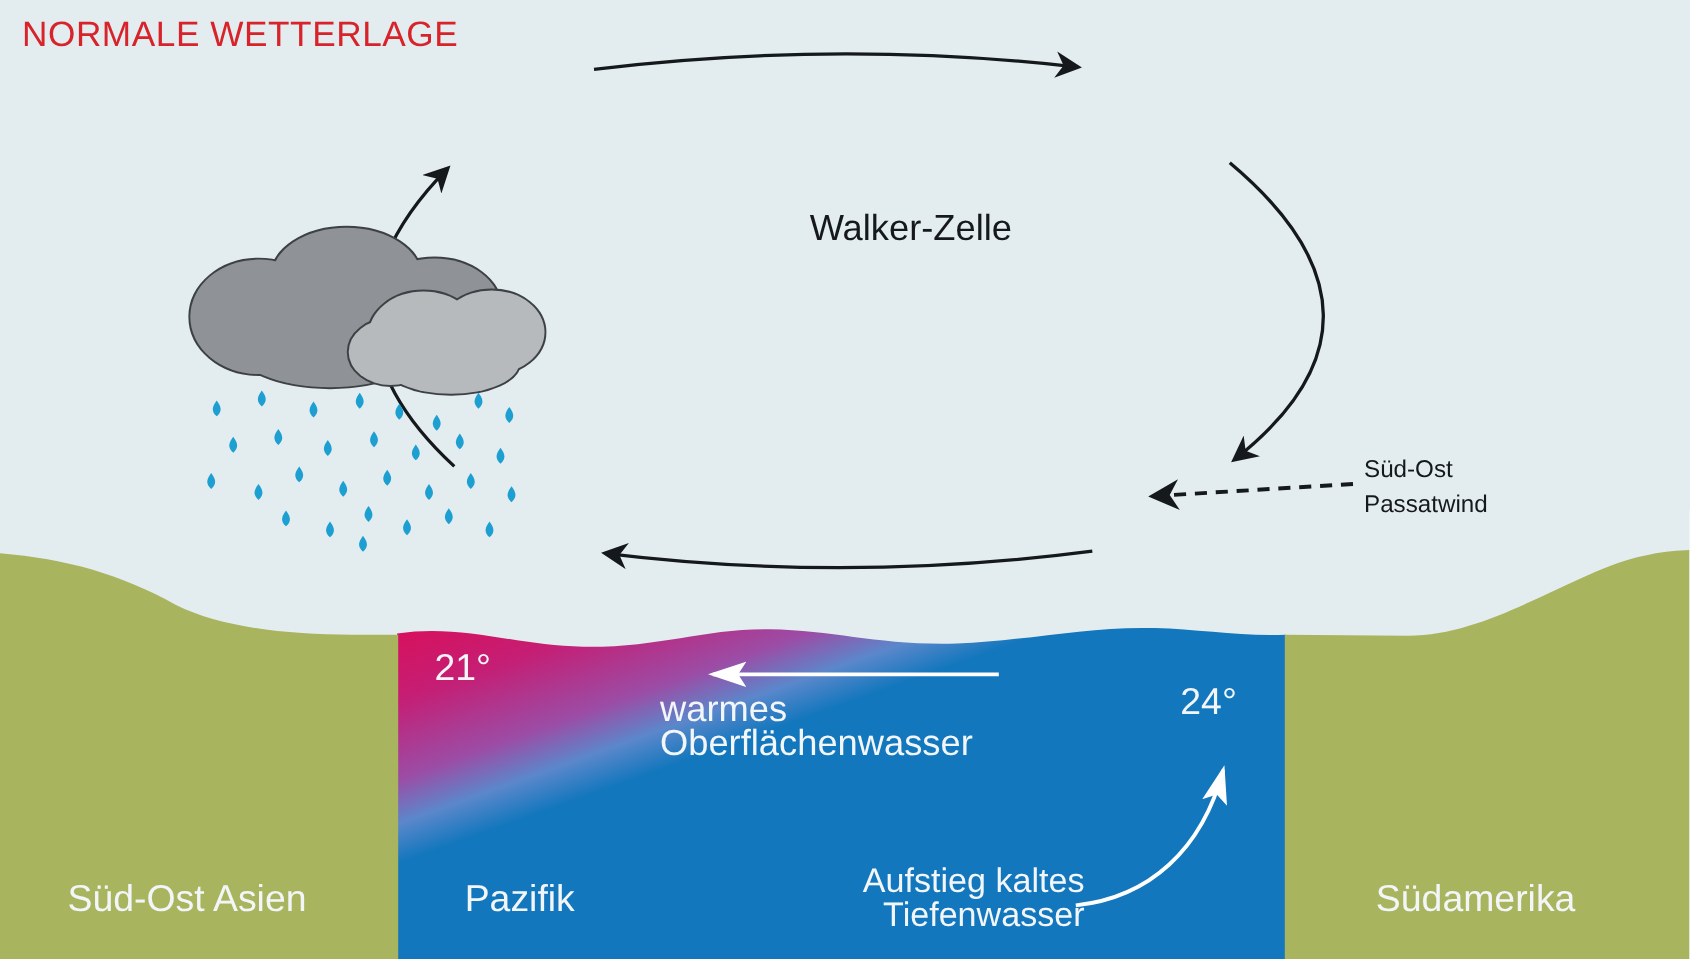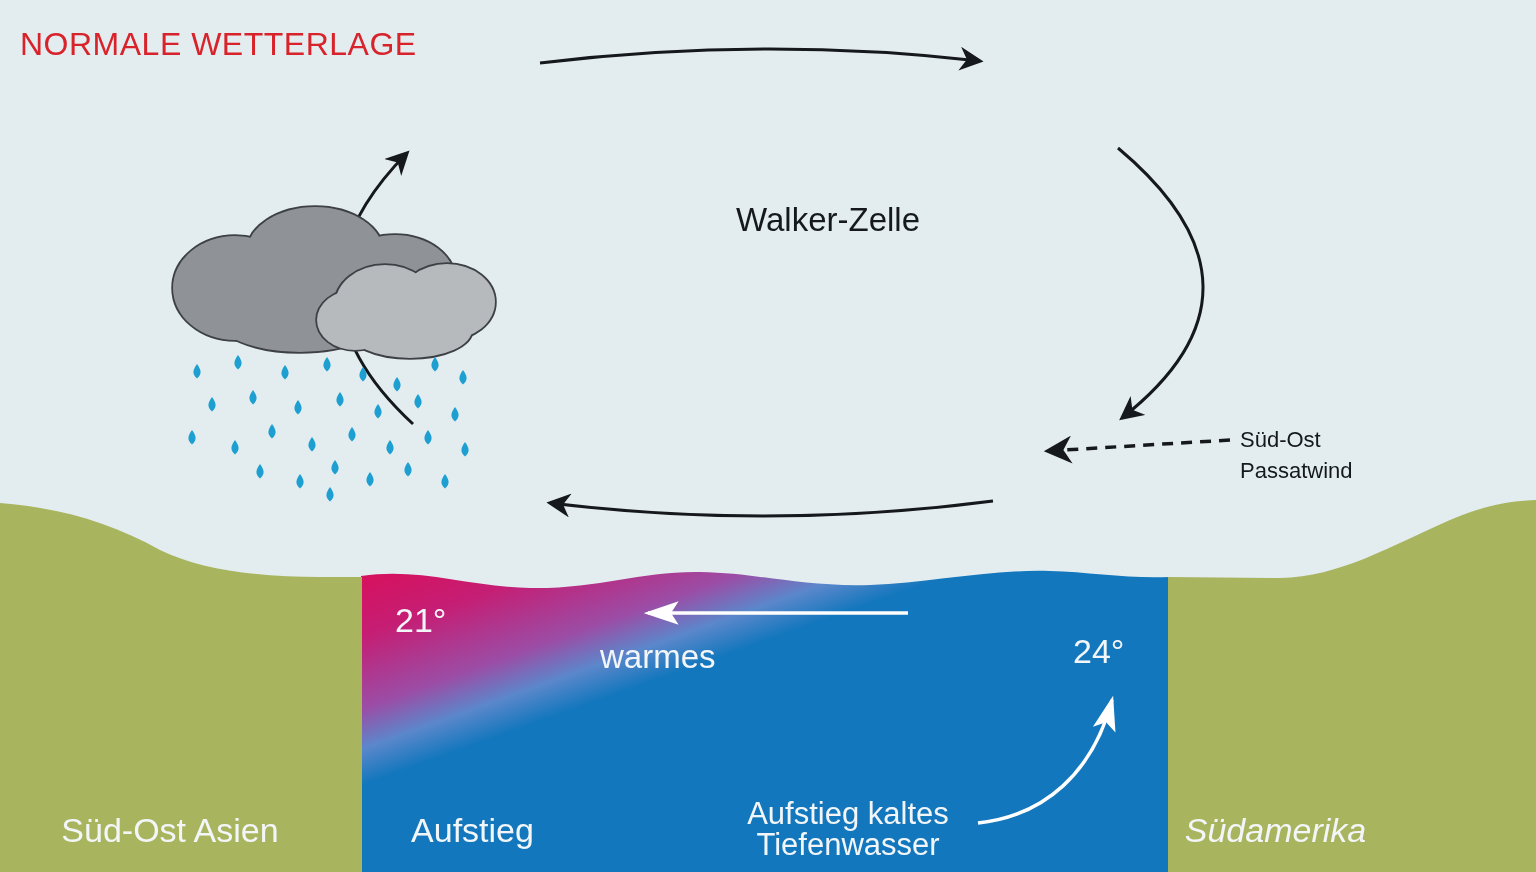--- a/index.html
+++ b/index.html
@@ -7,33 +7,33 @@
     --title-red:#d8232b; --ink:#16191c; --white-text:#f3f6f9;
     --cloud-dark:#8f9397; --cloud-light:#b6babd; --cloud-stroke:#3d4145; --rain-blue:#1d9fd1;
   }
   html,body{margin:0;padding:0;}
   body{font-family:"Liberation Sans","DejaVu Sans",sans-serif;}
   #stage{
     position:relative; width:1536px; height:872px; overflow:hidden;
     background:var(--sky);
   }
   #scene{position:absolute; left:0; top:0;}
-  .lbl{position:absolute; white-space:nowrap;margin-top:13px;}
+  .lbl{position:absolute; white-space:nowrap;}
   .title{left:20px; top:13px; font-size:32px; letter-spacing:.5px; color:var(--title-red); font-weight:500;}
   .walker{left:640px; top:188px; width:280px; text-align:right; font-size:33px; color:var(--ink);}
   .tradewind{left:1240px; top:411px; font-size:22px; line-height:31px; color:var(--ink);}
   .temp{font-size:34px; color:var(--white-text);}
   .temp-west{left:395px; top:588px;}
   .temp-east{left:1073px; top:619px;}
   .warmsurf{left:600px; top:628px; width:330px; text-align:left; font-size:33px; line-height:31px; color:var(--white-text);}
-  .upwell{left:710px; top:785px; width:276px; text-align:center; font-size:31px; line-height:31px; color:var(--white-text);}
+  .upwell{left:710px; top:785px; width:276px; text-align:right; font-size:31px; line-height:31px; color:var(--white-text);}
   .region{font-size:34px; color:var(--white-text); text-align:center;}
   .region-west{left:30px; top:798px; width:280px;}
   .region-ocean{left:390px; top:798px; width:165px;}
-  .region-east{left:1134px; top:798px; width:283px;font-style:italic;}
+  .region-east{left:1200px; top:798px; width:283px;}
 </style>
 </head>
 <body>
 
 <div id="stage">
 
   <svg id="scene" width="1536" height="872" viewBox="0 0 1536 872">
     <defs>
       <linearGradient id="seaGrad" gradientUnits="userSpaceOnUse" x1="362" y1="570" x2="572" y2="1158">
         <stop offset="0" style="stop-color:var(--warm-red)"></stop>
@@ -141,24 +141,25 @@
   <div class="lbl tradewind">
     <div>Süd-Ost</div>
     <div>Passatwind</div>
   </div>
 
   <div class="lbl temp temp-west">21°</div>
   <div class="lbl temp temp-east">24°</div>
 
   <div class="lbl warmsurf">
     <div>warmes</div>
+    <div>Oberflächenwasser</div>
   </div>
 
   <div class="lbl upwell">
     <div>Aufstieg kaltes</div>
     <div>Tiefenwasser</div>
   </div>
 
   <div class="lbl region region-west">Süd-Ost Asien</div>
-  <div class="lbl region region-ocean">Aufstieg</div>
+  <div class="lbl region region-ocean">Pazifik</div>
   <div class="lbl region region-east">Südamerika</div>
 
 </div>
 
 </body></html>

